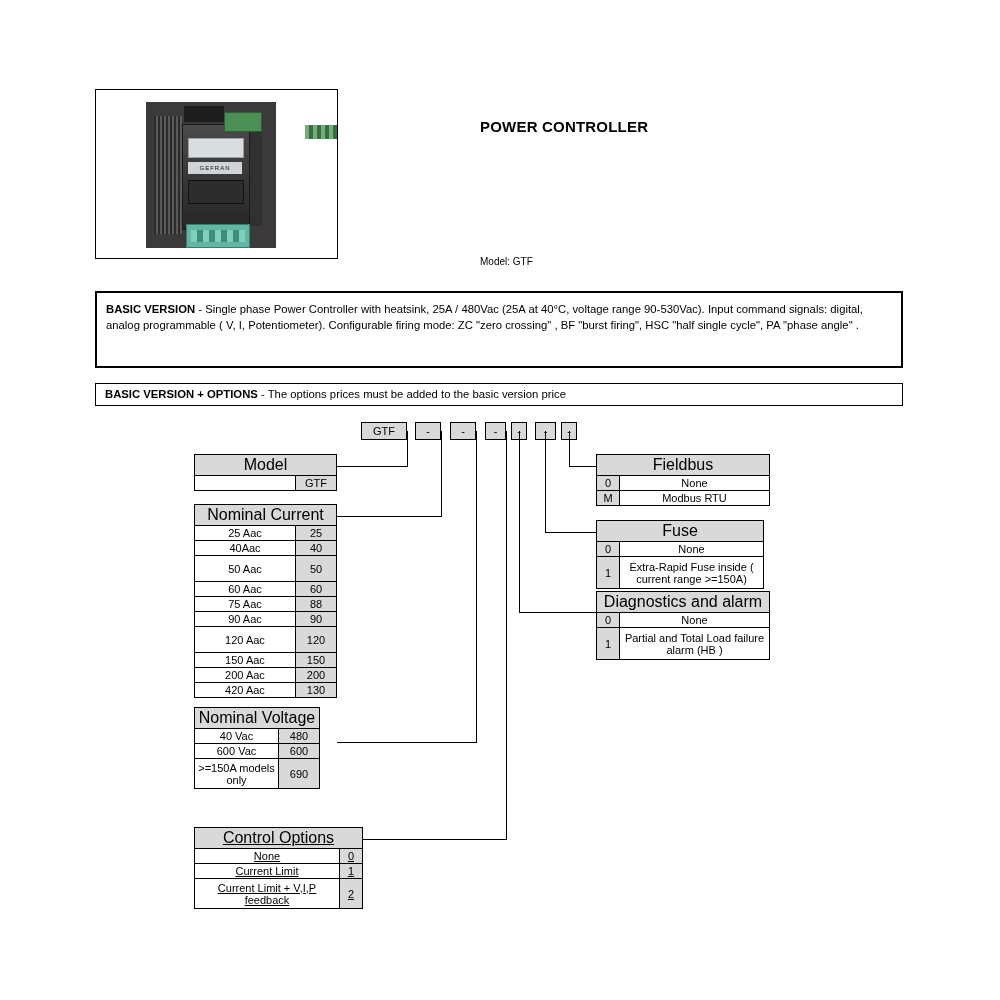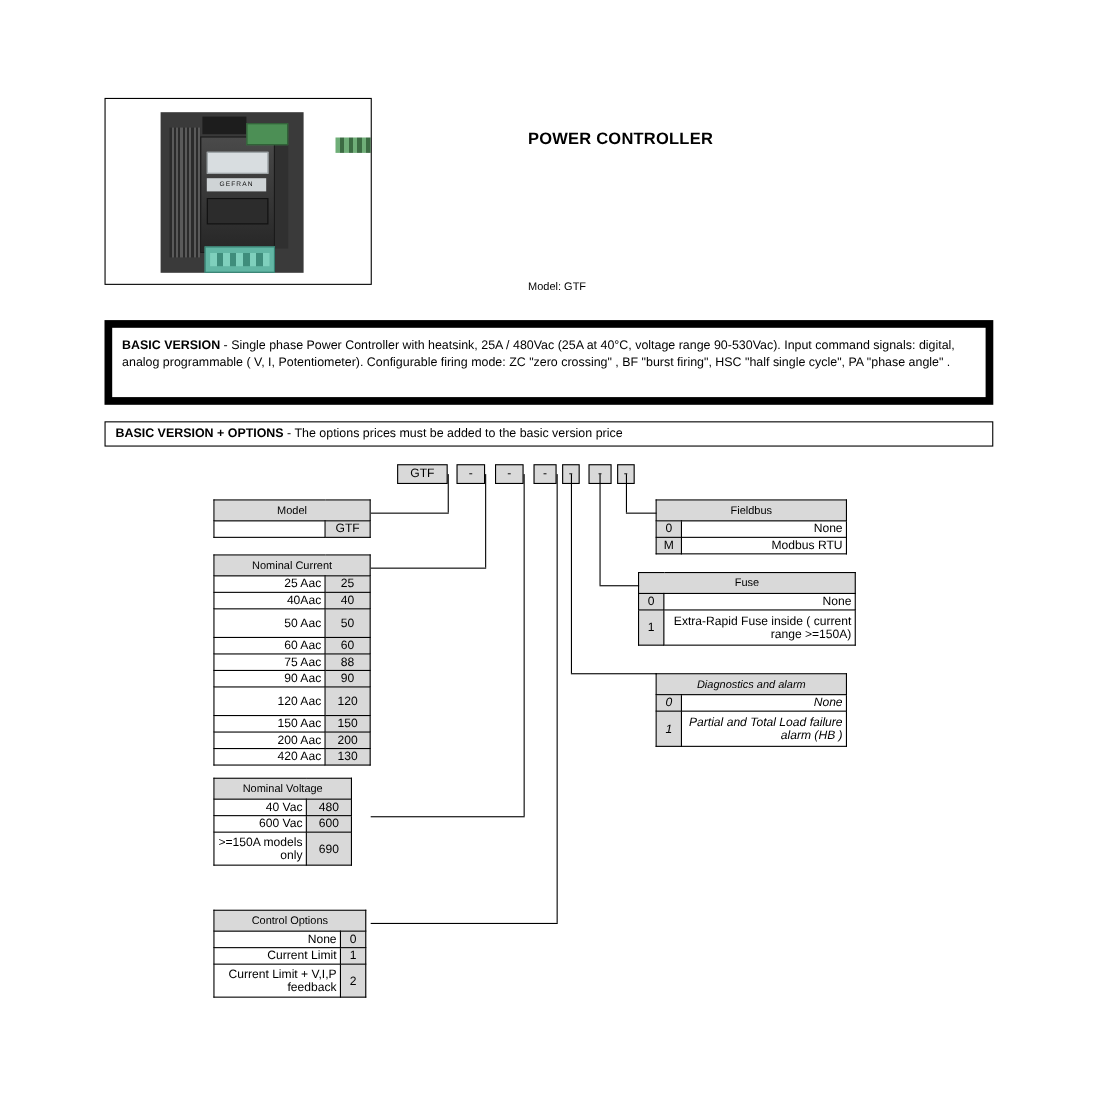--- a/index.html
+++ b/index.html
@@ -84,21 +84,21 @@
     left: 480px; top: 118px;
     font-weight: bold; font-size: 15px; letter-spacing: 0.2px;
   }
   #model-caption {
     left: 480px; top: 256px; font-size: 10px;
   }
 
   
   #basic-version-box {
     left: 95px; top: 291px; width: 808px; height: 77px;
-    border: 7px solid #000000;
+    border: 2px solid #000000;
     padding: 8px 9px;
     box-sizing: border-box;
     line-height: 16px;
     font-size: 11.3px;
   }
   #basic-options-box {
     left: 95px; top: 383px; width: 808px; height: 23px;
     border: 1px solid #000;
     padding: 4px 9px;
     box-sizing: border-box;
@@ -132,42 +132,42 @@
   .opt-table td, .opt-table th {
     border: 1px solid #000;
     padding: 1px 3px;
     font-weight: normal;
     vertical-align: middle;
   }
   .opt-head {
     background: #d9d9d9;
     text-align: center;
     font-weight: bold;
-    font-size: 10px;
+    font-size: 16px;
     height: 16px;
   }
   .code-col {
     background: #d9d9d9;
     text-align: center;
     width: 34px;
   }
   .code-col-narrow {
     background: #d9d9d9;
     text-align: center;
     width: 16px;
   }
-  .lbl-col { text-align: right; }
+  .lbl-col { text-align: center; }
 
   #tbl-model { left: 194px; top: 454px; width: 143px; }
   #tbl-current { left: 194px; top: 504px; width: 143px; }
   #tbl-voltage { left: 194px; top: 707px; width: 126px; }
-  #tbl-control { left: 194px; top: 827px; width: 139px; }
+  #tbl-control { left: 194px; top: 827px; width: 169px; text-decoration: underline; }
   #tbl-fieldbus { left: 596px; top: 454px; width: 174px; }
-  #tbl-fuse { left: 580px; top: 520px; width: 198px; }
-  #tbl-diag { left: 596px; top: 612px; width: 174px; font-style: italic; }
+  #tbl-fuse { left: 596px; top: 520px; width: 168px; }
+  #tbl-diag { left: 596px; top: 591px; width: 174px; }
 
   #tbl-model table, #tbl-current table, #tbl-voltage table,
   #tbl-control table, #tbl-fieldbus table, #tbl-fuse table,
   #tbl-diag table { width: 100%; }
 
   
   .line { position: absolute; background: #000; }
   .h { height: 1px; }
   .v { width: 1px; }
 </style>

